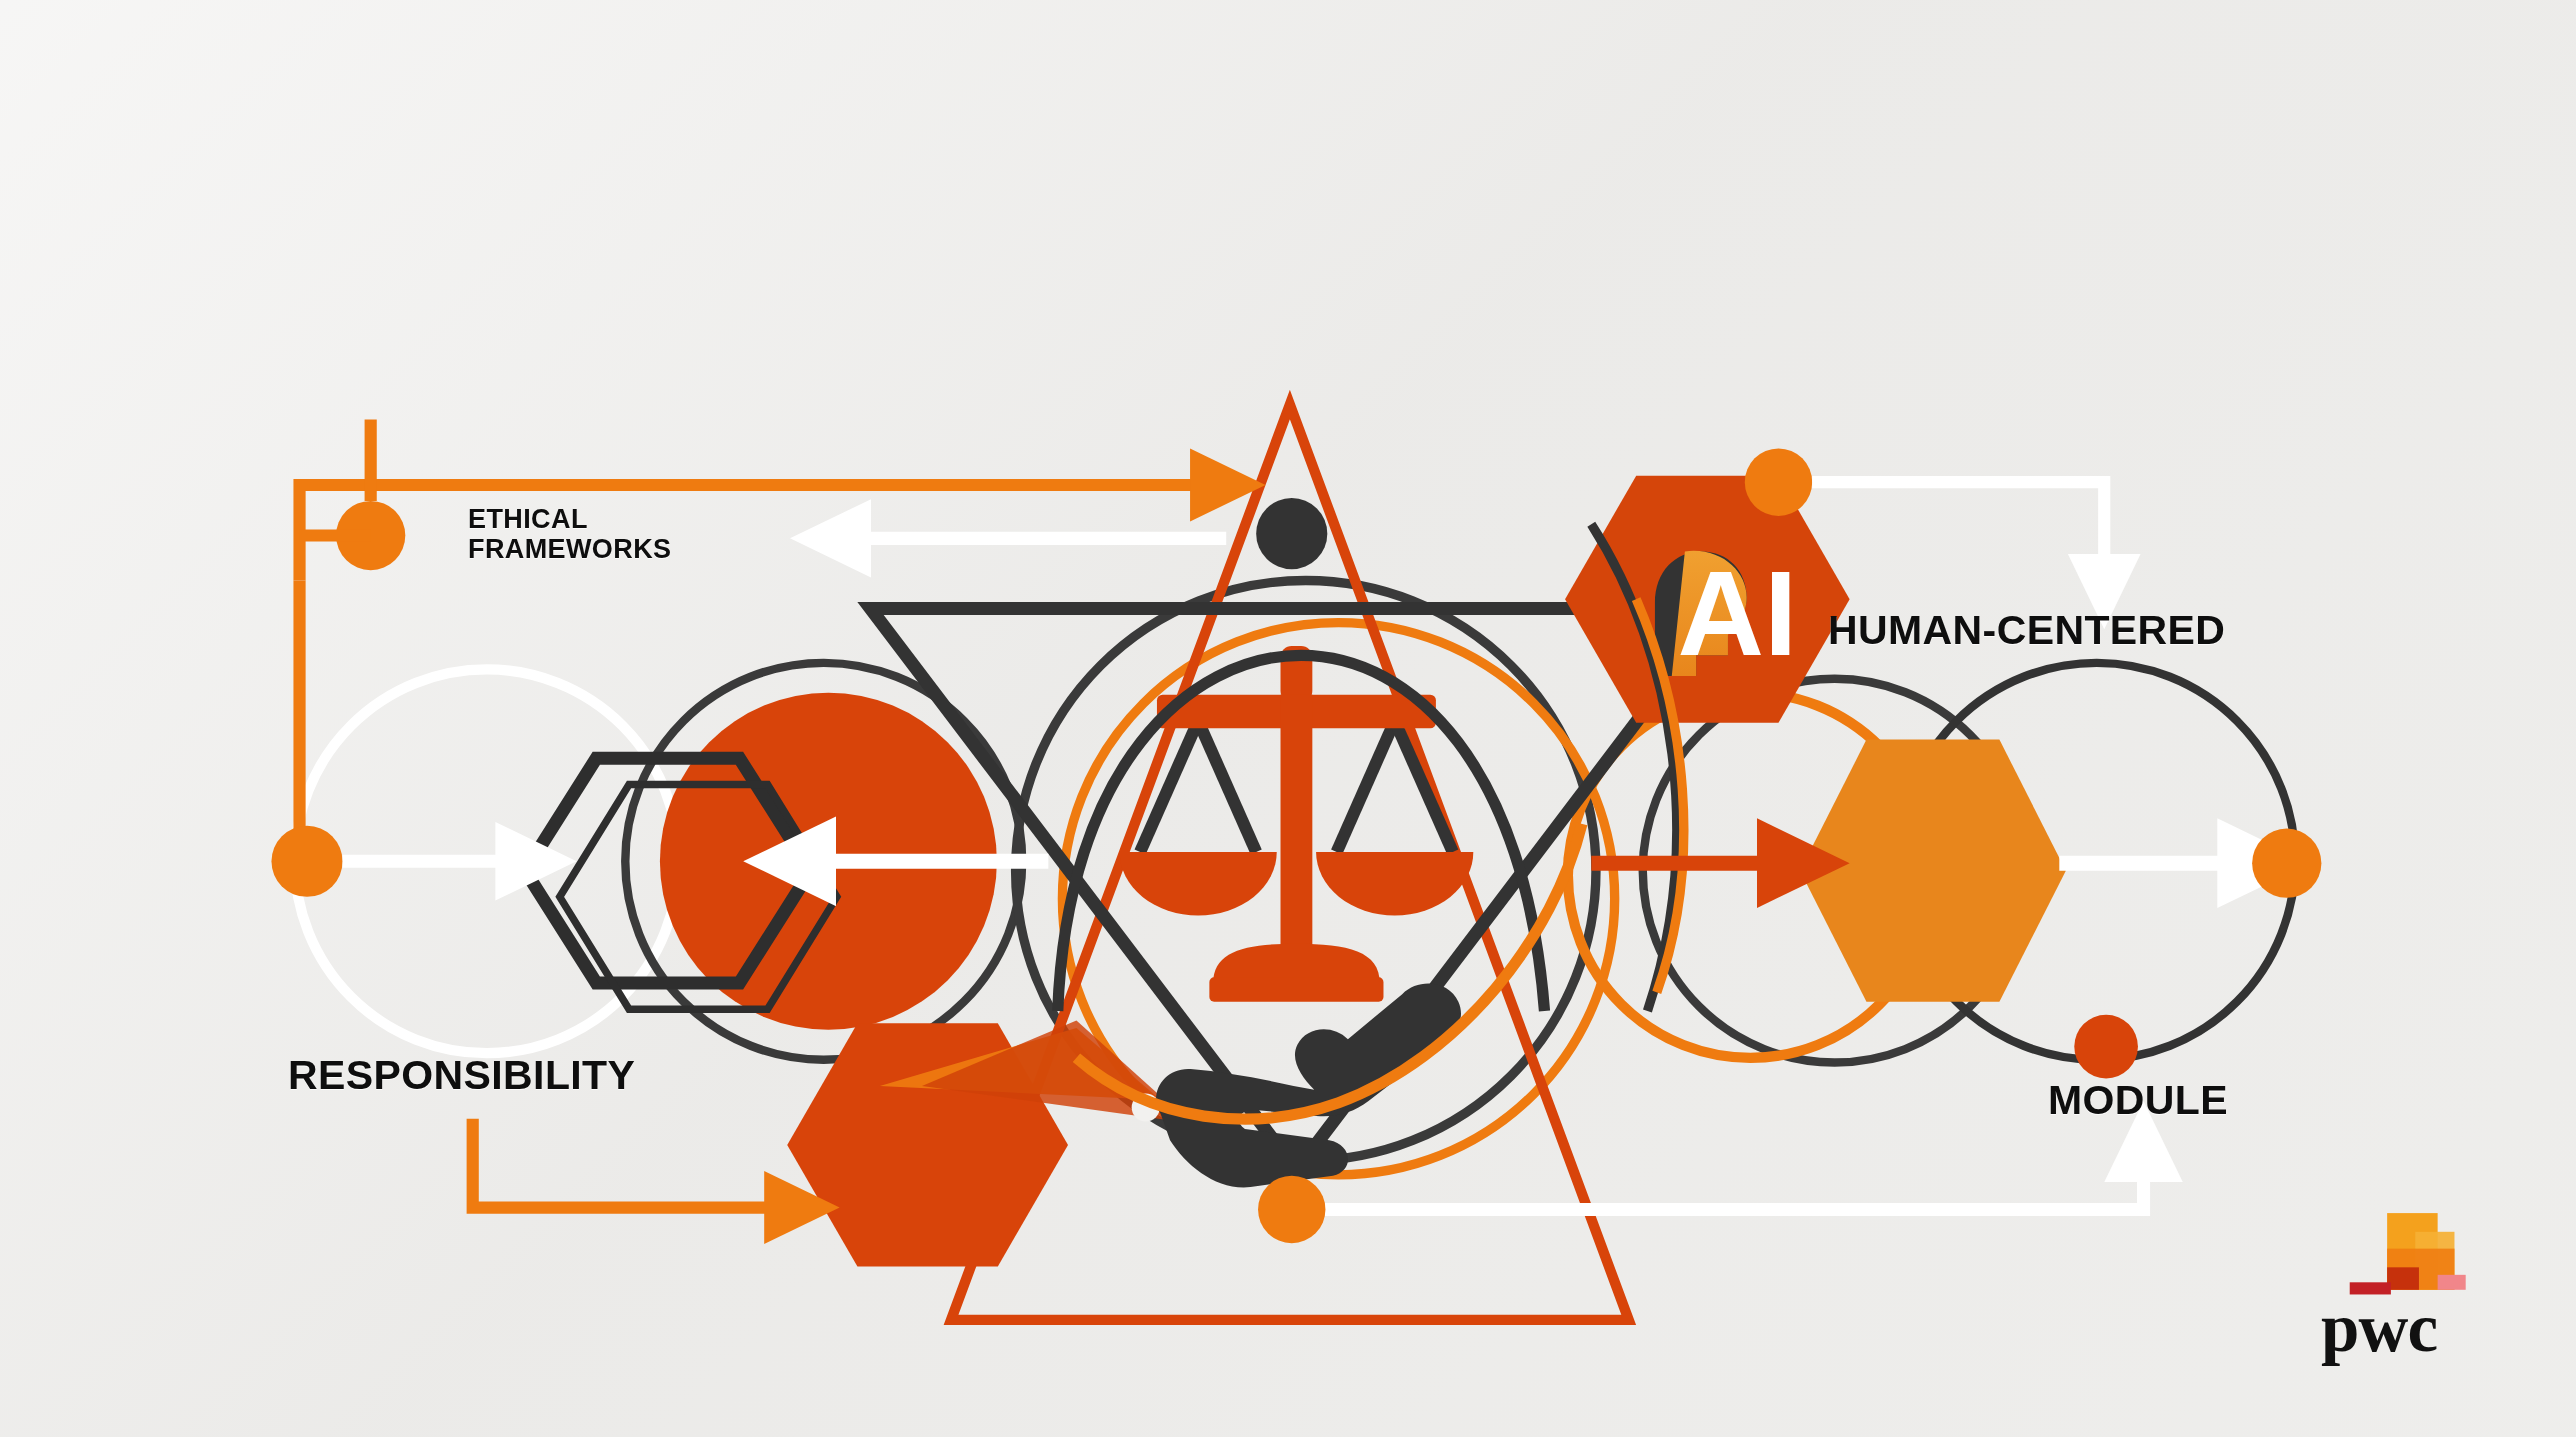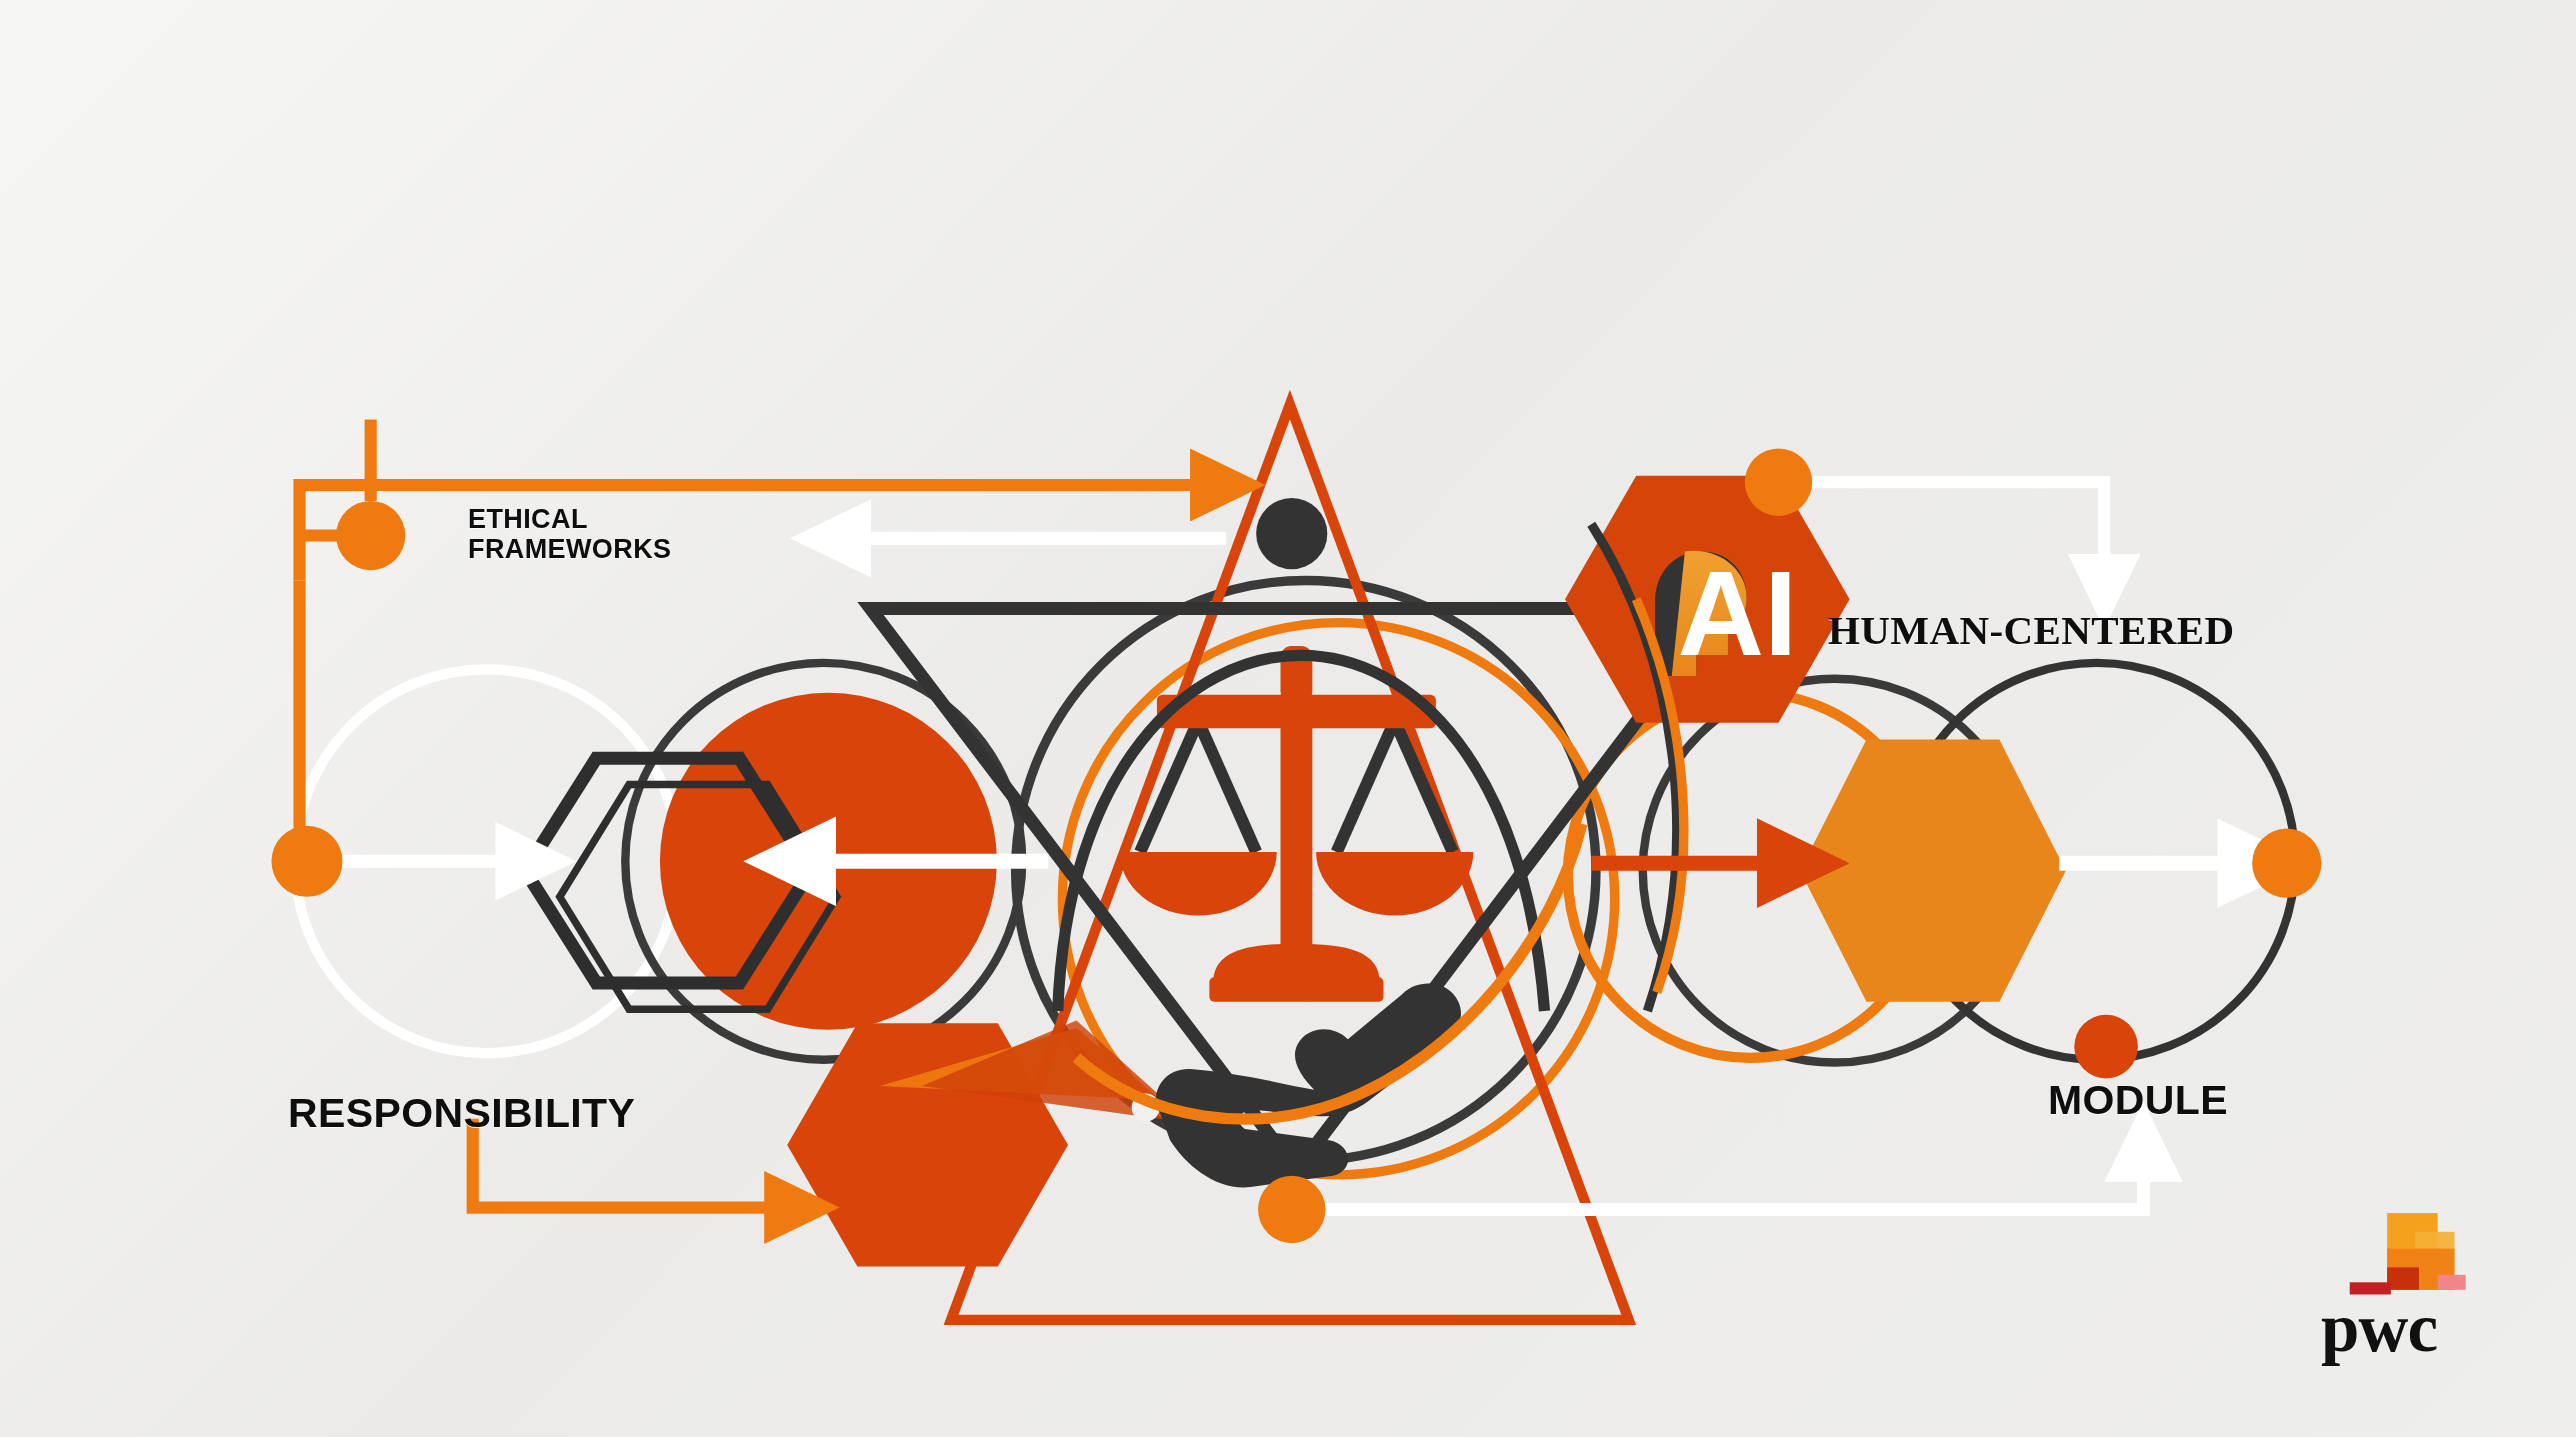--- a/index.html
+++ b/index.html
@@ -72,26 +72,24 @@
     pointer-events: auto;
   }
   #label-ethical-frameworks {
     left: 468px; top: 504px;
     font-size: 27px;
     text-align: left;
   }
   #label-human-centered {
     left: 1828px; top: 608px;
     font-size: 41px;
-    font-family: Liberation Serif, serif;
   }
   #label-responsibility {
     left: 288px; top: 1053px;
     font-size: 41px;
-    margin-top: 38px;
   }
   #label-trust {
     left: 2048px; top: 1078px;
     font-size: 41px;
   }
   
   #pwc-logo {
     position: absolute;
     left: 2329px;
     top: 1200px;

